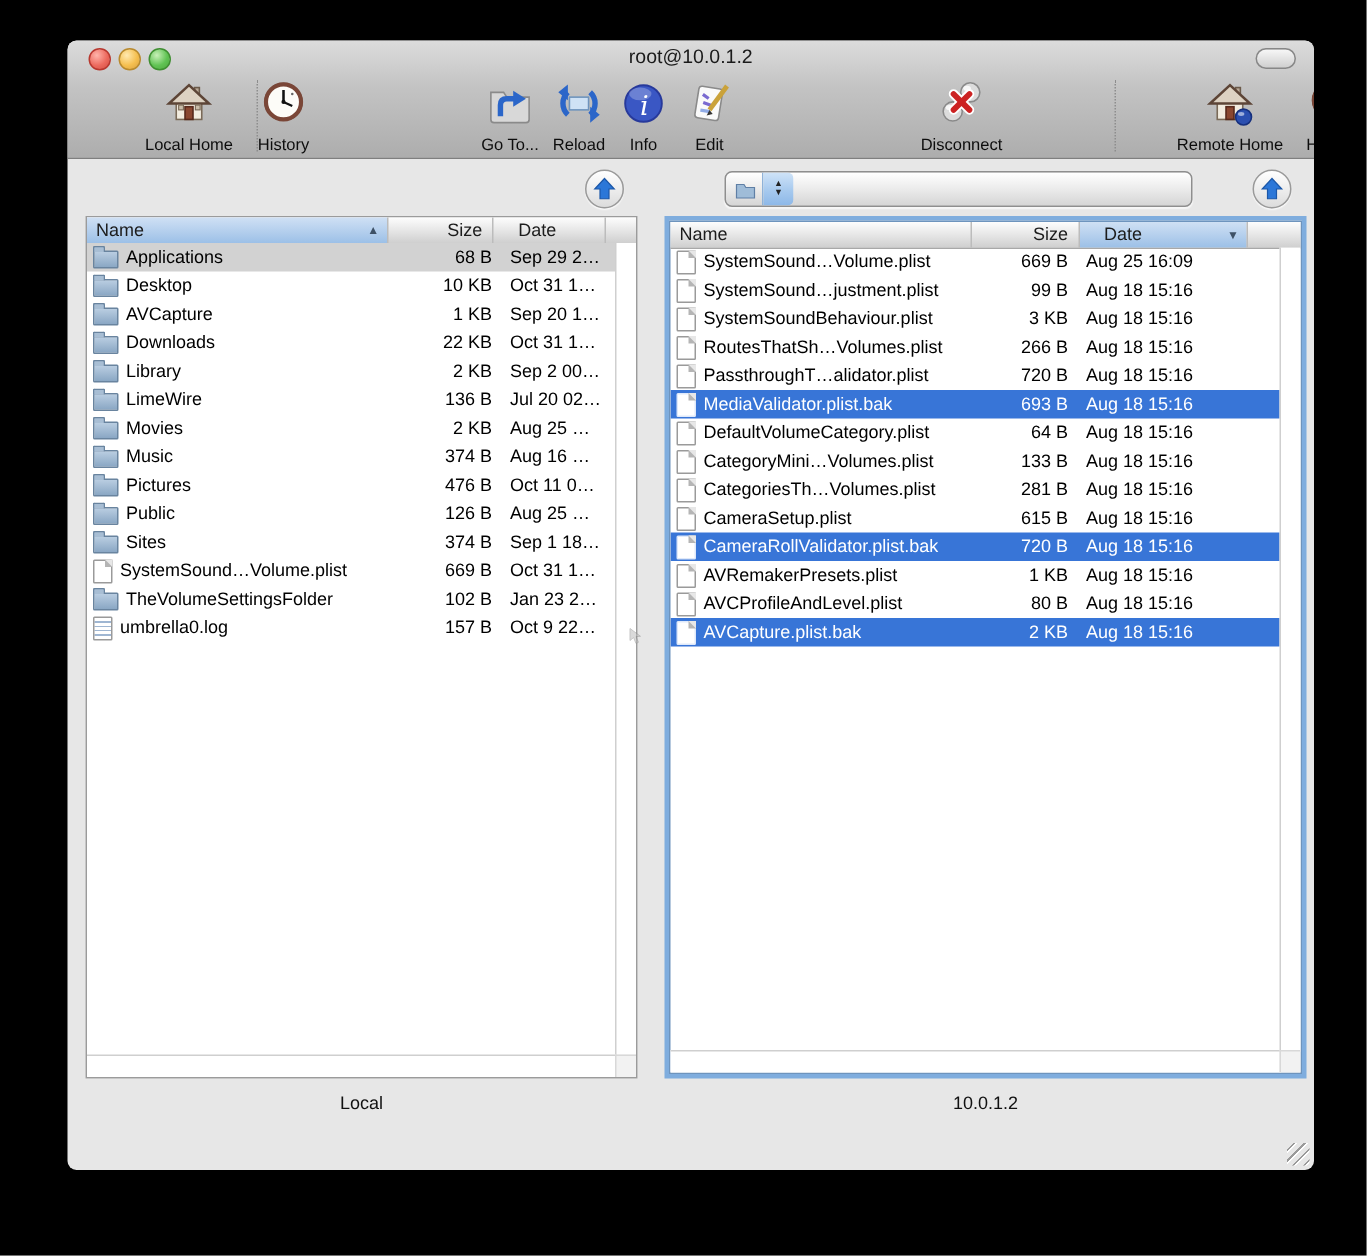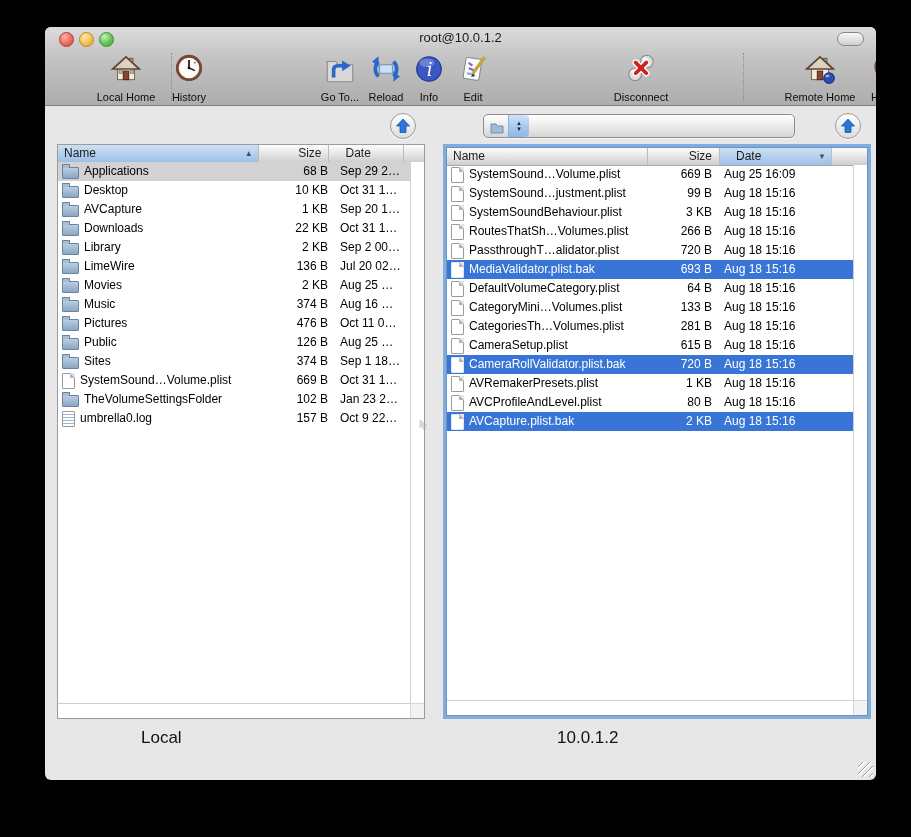--- a/index.html
+++ b/index.html
@@ -62,21 +62,21 @@
              border:1px solid #69849f;border-radius:1px;}
   .fi.folder::before{content:"";position:absolute;left:-1px;top:-4px;width:6px;height:3px;
              background:#a8bed4;border:1px solid #69849f;border-bottom:none;border-radius:1px 1px 0 0;}
   .fi.page{width:11px;height:14px;background:#fff;border:1px solid #9a9a9a;border-radius:1px;}
   .fi.page::before{content:"";position:absolute;right:-1px;top:-1px;border-style:solid;
              border-width:0 5px 5px 0;border-color:transparent #e7e7e7 #b5b5b5 transparent;}
   .fi.pagelines{width:11px;height:14px;background:repeating-linear-gradient(#fff 0 2px,#9fb6d2 2px 3px);
              background-color:#fff;border:1px solid #9a9a9a;border-radius:1px;}
   .sel-blue .fi.page,.sel-blue .fi.pagelines{border-color:#dfe9fa;}
   
-  .footer-label{position:absolute;font-size:17px;color:#111;width:200px;margin-left:-100px;}
+  .footer-label{position:absolute;font-size:12px;color:#111;text-align:center;width:200px;margin-left:-100px;}
   .grip{position:absolute;right:3px;bottom:3px;width:15px;height:15px;
         background:repeating-linear-gradient(135deg,transparent 0 3px,#9a9a9a 3px 4px,#ffffff 4px 5px);}
   .cursor{position:absolute;opacity:.55;}
 </style>
 </head>
 <body>
 
 <div class="window">
 
   <div class="chrome">

